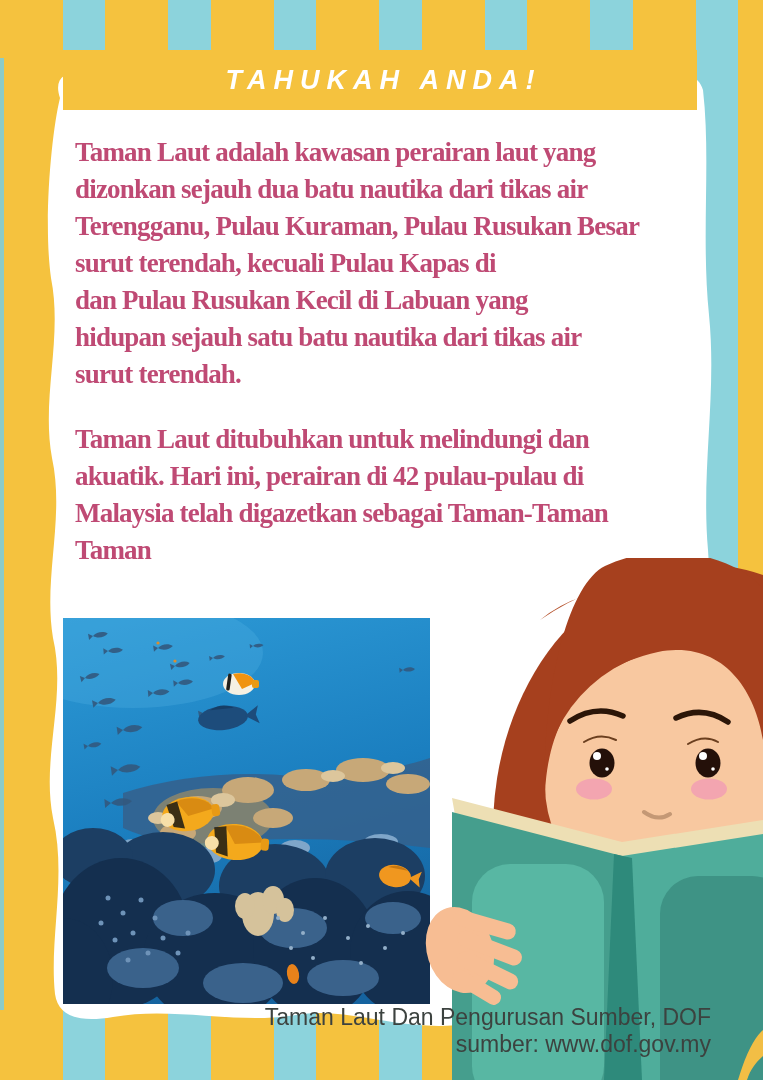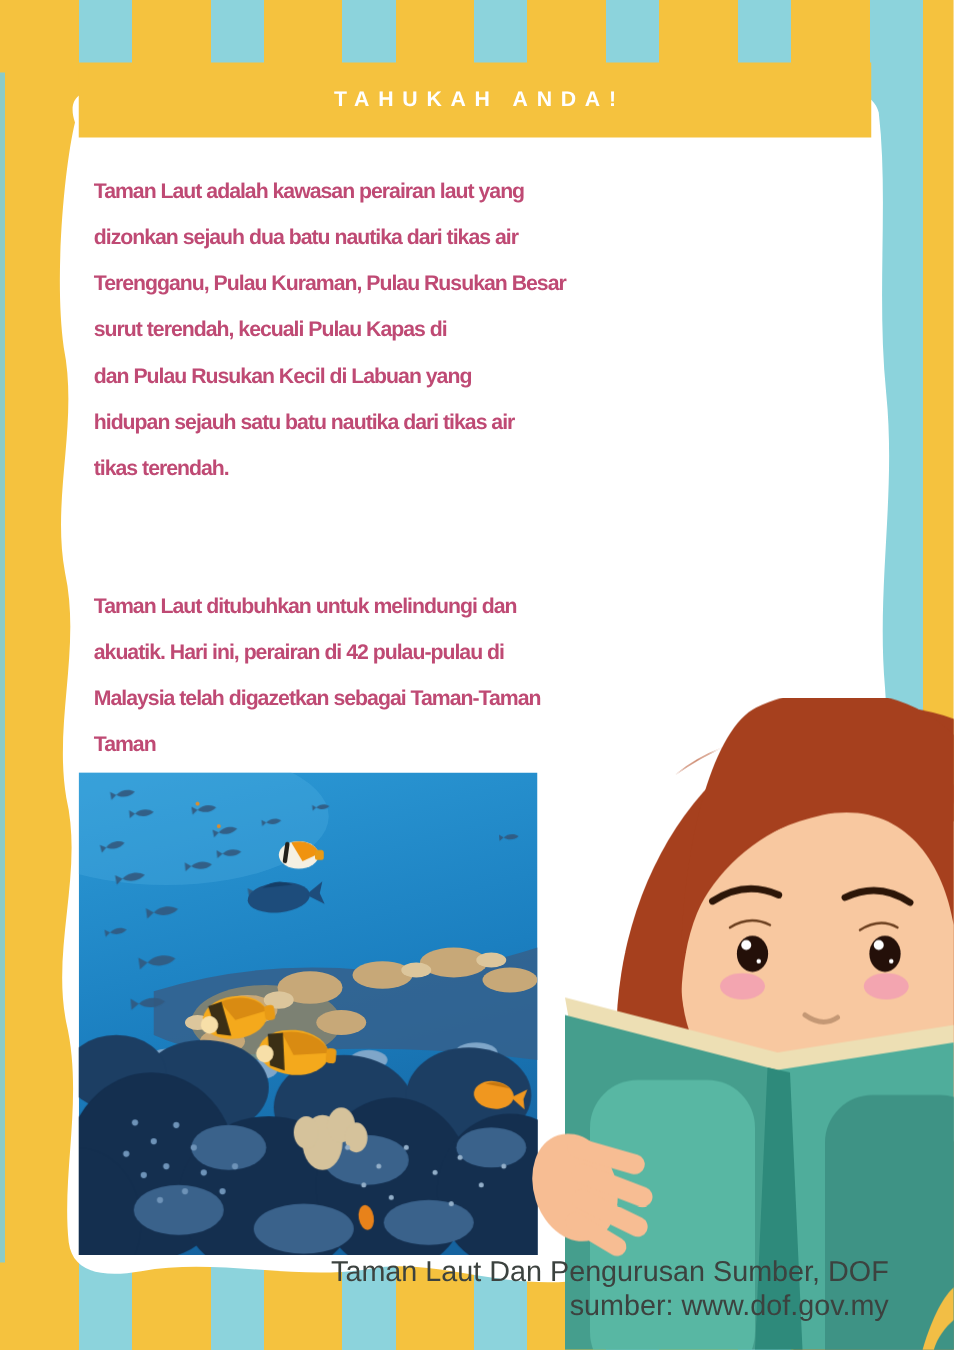--- a/index.html
+++ b/index.html
@@ -20,28 +20,28 @@
       var(--stripe-blue) 63px, var(--stripe-blue) 105.5px);
   }
   .edge-teal-line{position:absolute;left:0;top:58px;width:4px;height:952px;background:var(--edge-teal);z-index:1;}
   .paper-blob{position:absolute;left:0;top:0;width:763px;height:1080px;z-index:1;}
   .banner{
     position:absolute;left:63px;top:50px;width:634px;height:60px;background:var(--yellow);z-index:2;
     display:flex;align-items:center;justify-content:center;
   }
   .banner-title{
     color:var(--banner-text);font-family:"Liberation Sans",sans-serif;font-weight:800;
-    font-size:17px;letter-spacing:7px;text-indent:7px;
+    font-size:27px;letter-spacing:7px;text-indent:7px;font-style:italic;
   }
   .textblock{position:absolute;left:75px;z-index:3;}
   .textblock.p1{top:134px;}
-  .textblock.p2{top:421px;margin-top:45px;}
+  .textblock.p2{top:421px;}
   .text-line{
-    font-family:Liberation Sans, sans-serif;font-weight:bold;color:var(--text-pink);
-    font-size:17px;letter-spacing:-0.8px;line-height:37px;height:37px;white-space:nowrap;
+    font-family:Liberation Serif, serif;font-weight:bold;color:var(--text-pink);
+    font-size:27px;letter-spacing:-0.8px;line-height:37px;height:37px;white-space:nowrap;
   }
   .photo{position:absolute;left:63px;top:618px;width:367px;height:386px;z-index:3;}
   .photo svg{display:block;}
   .girl{position:absolute;left:420px;top:558px;width:343px;height:522px;z-index:4;}
   .footer{
     position:absolute;right:52px;top:1004px;z-index:6;text-align:right;
     color:var(--footer-text);font-family:"Liberation Sans",sans-serif;font-size:23px;line-height:27px;
   }
 </style>
 </head>
@@ -78,21 +78,21 @@
     <span class="banner-title">TAHUKAH ANDA!</span>
   </div>
 
   <div class="textblock p1">
     <div class="text-line">Taman Laut adalah kawasan perairan laut yang</div>
     <div class="text-line">dizonkan sejauh dua batu nautika dari tikas air</div>
     <div class="text-line">Terengganu, Pulau Kuraman, Pulau Rusukan Besar</div>
     <div class="text-line">surut terendah, kecuali Pulau Kapas di</div>
     <div class="text-line">dan Pulau Rusukan Kecil di Labuan yang</div>
     <div class="text-line">hidupan sejauh satu batu nautika dari tikas air</div>
-    <div class="text-line">tikas terendah.</div>
+    <div class="text-line">surut terendah.</div>
   </div>
 
   <div class="textblock p2">
     <div class="text-line">Taman Laut ditubuhkan untuk melindungi dan</div>
     <div class="text-line">akuatik. Hari ini, perairan di 42 pulau-pulau di</div>
     <div class="text-line">Malaysia telah digazetkan sebagai Taman-Taman</div>
     <div class="text-line">Taman</div>
   </div>
 
   <div class="photo">

